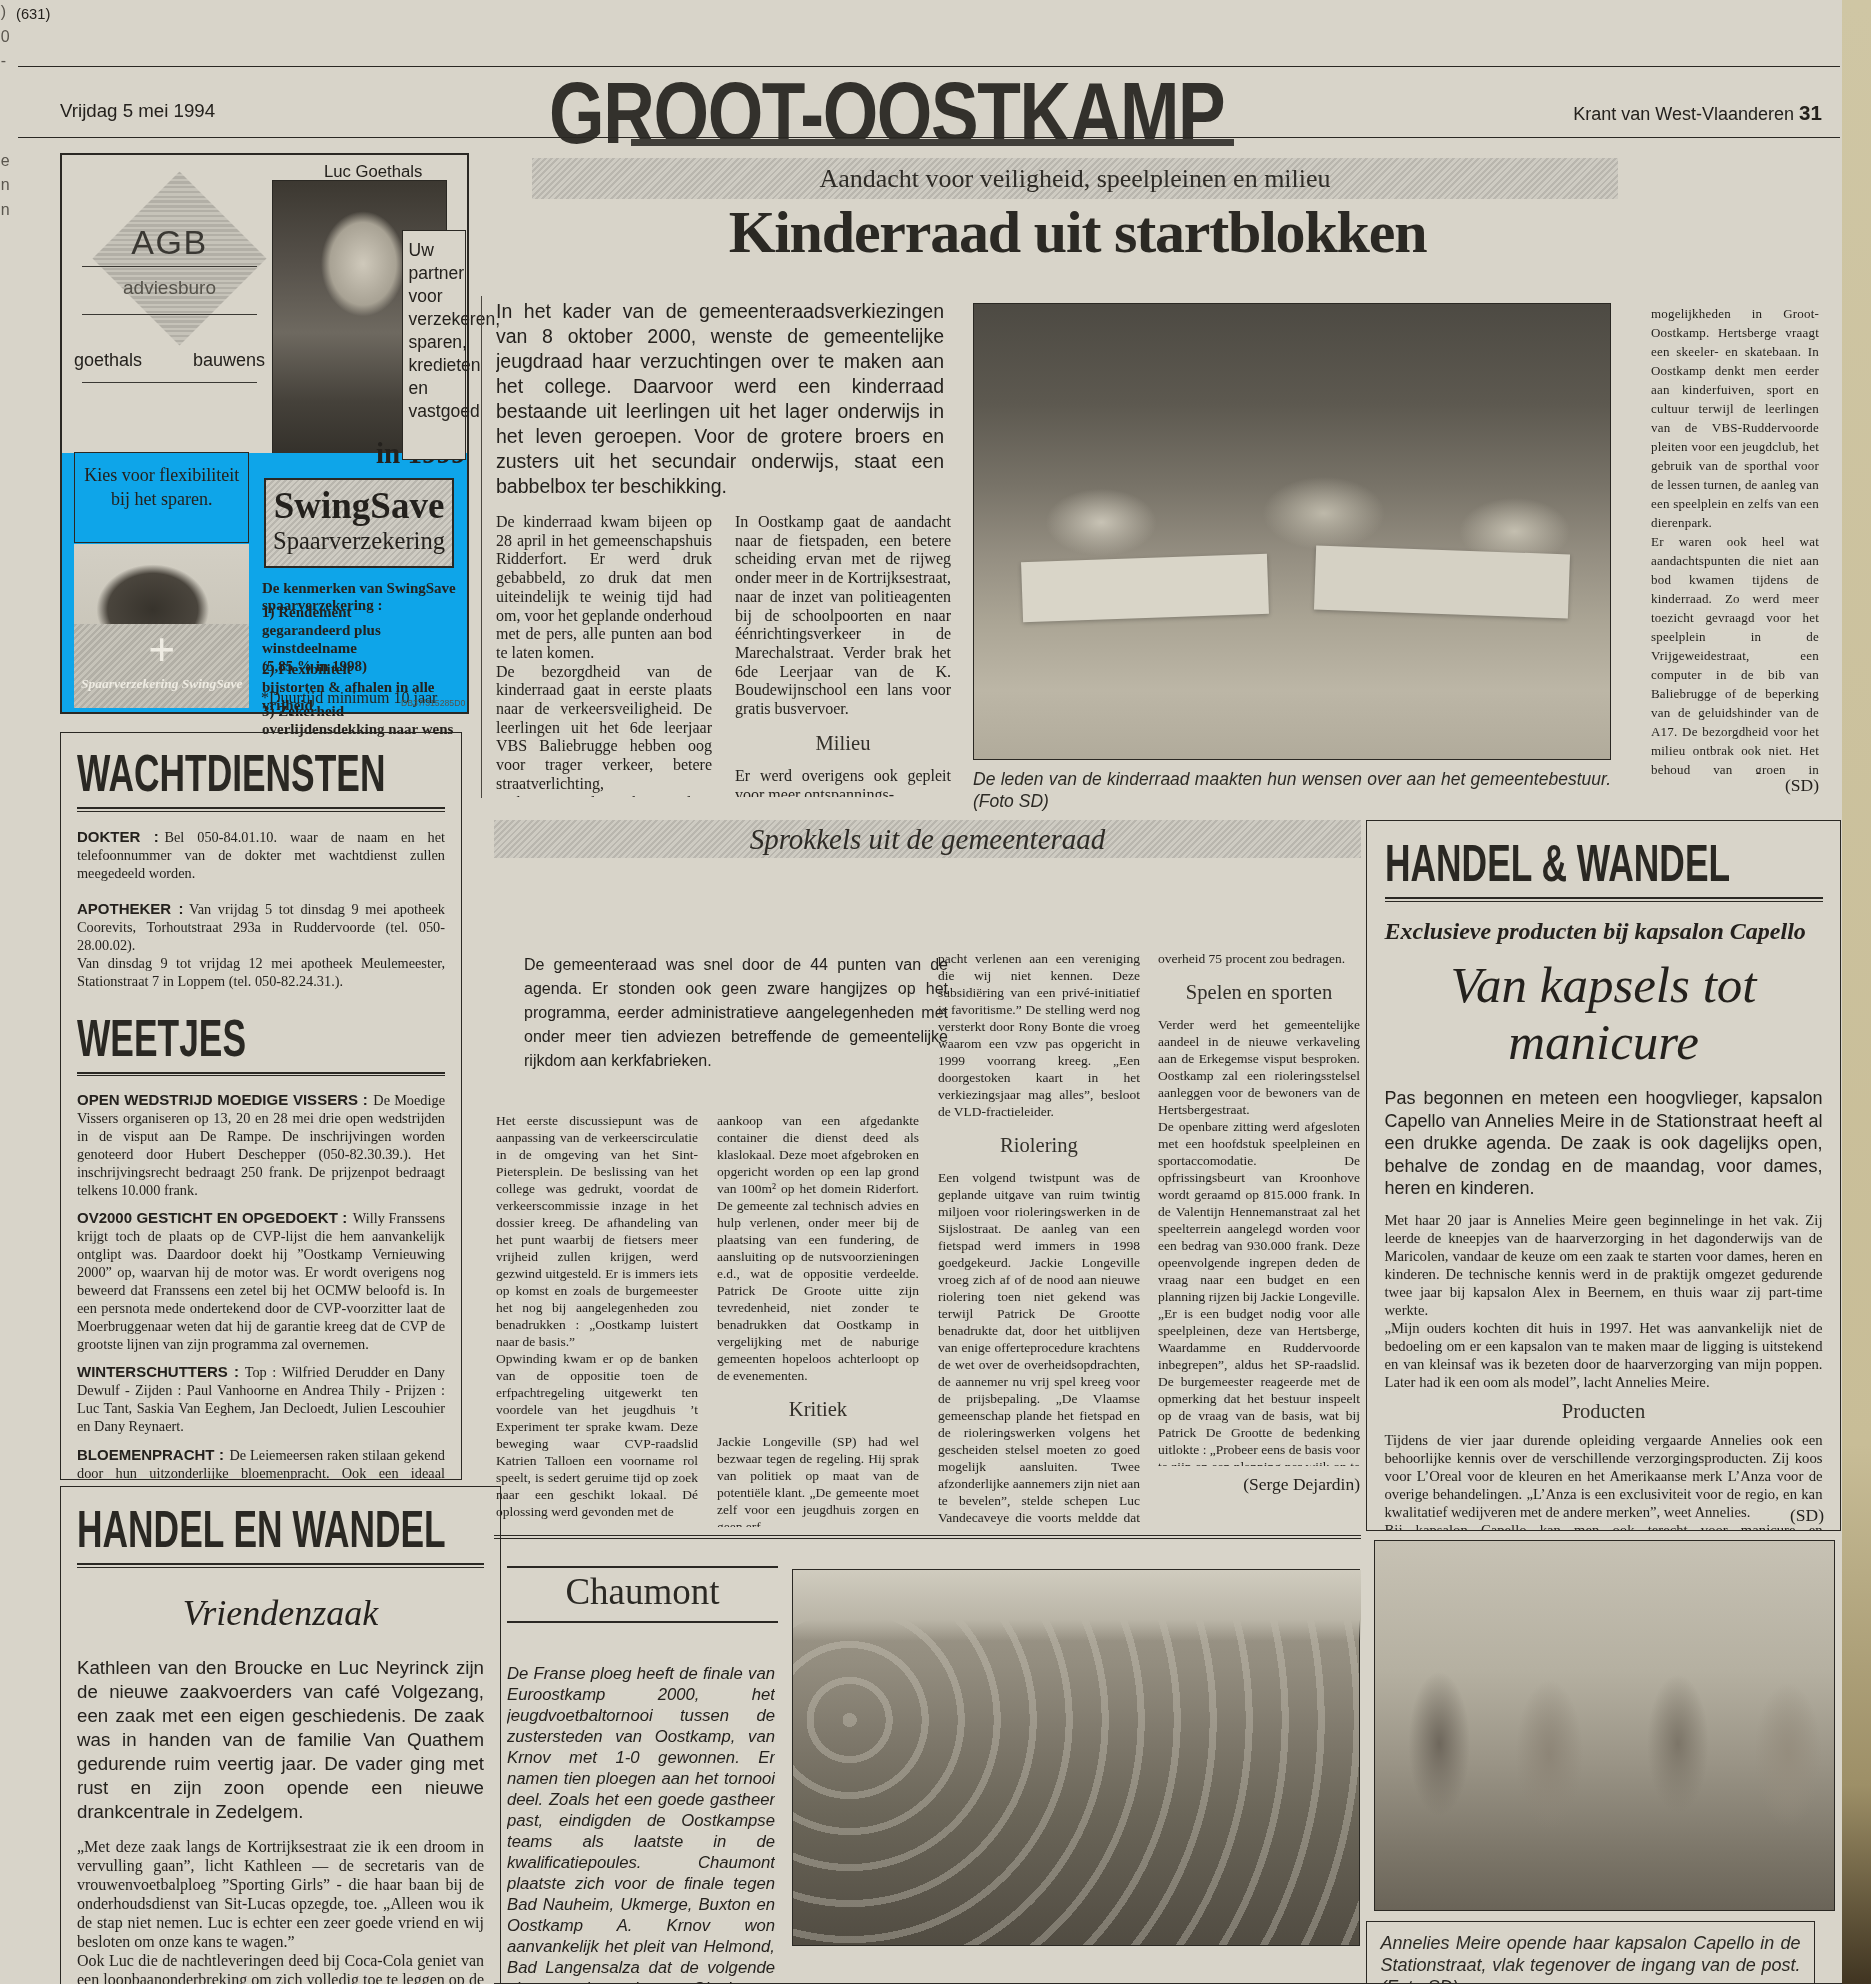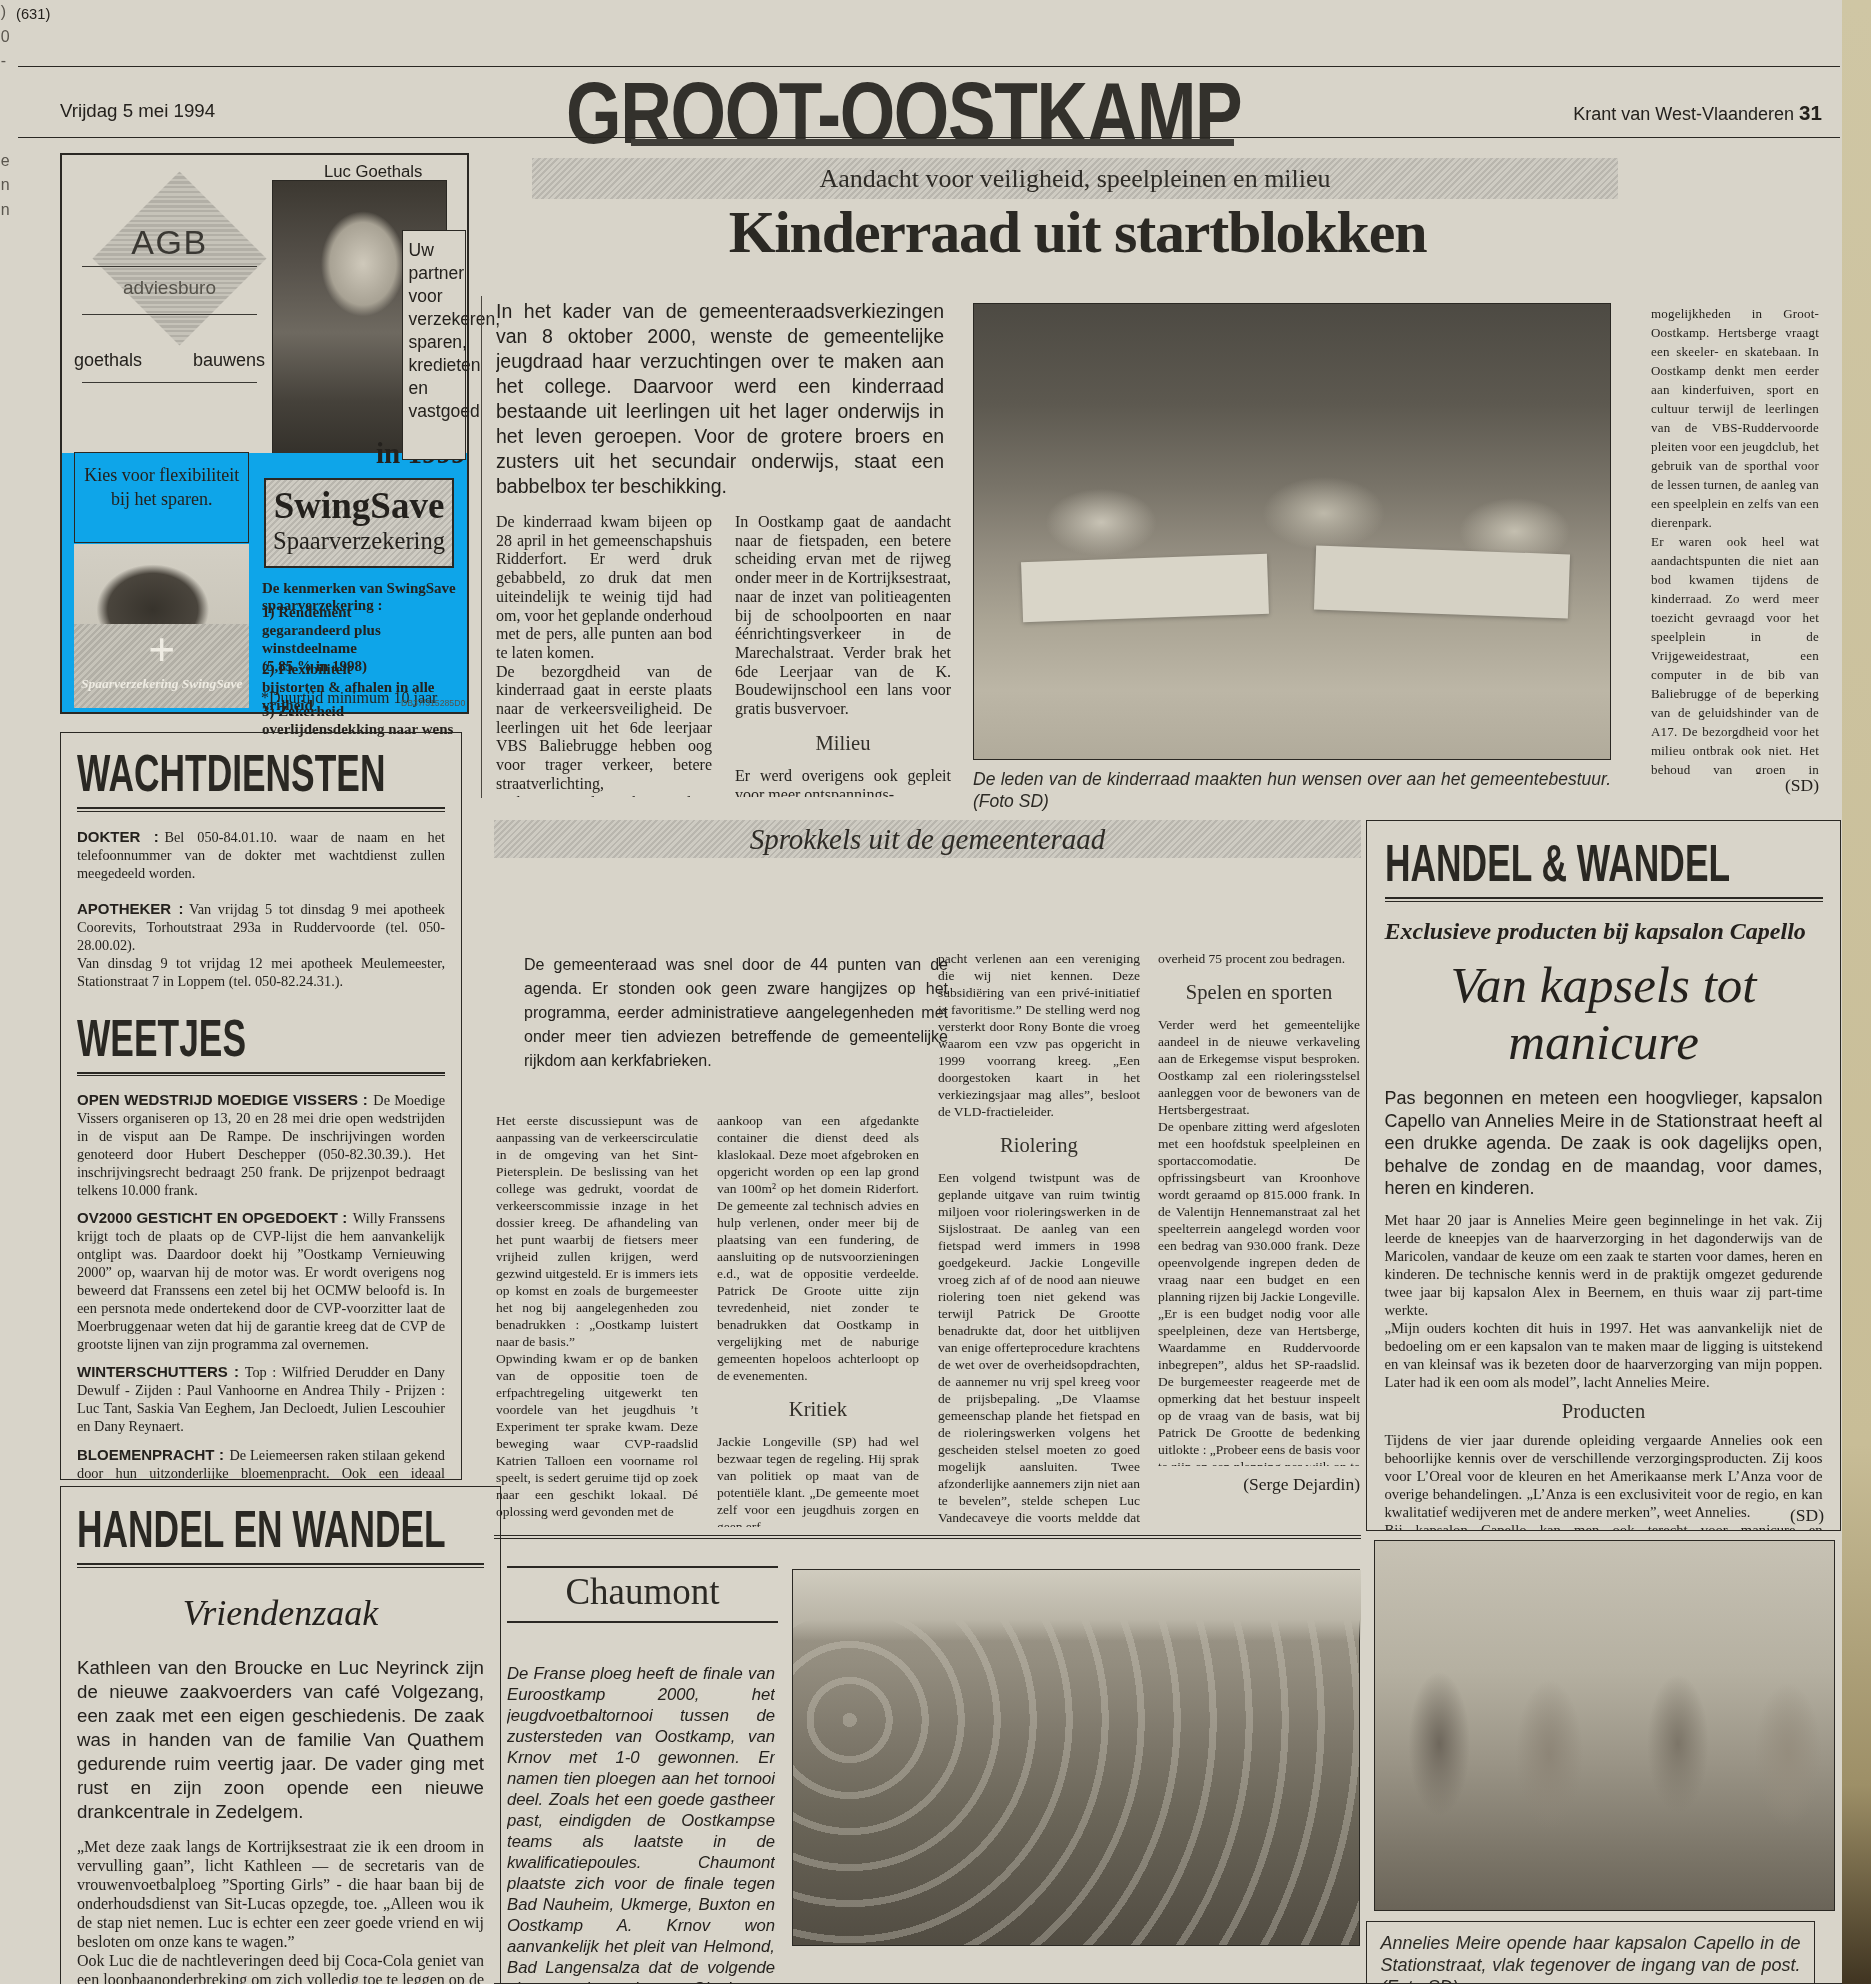--- a/index.html
+++ b/index.html
@@ -42,21 +42,21 @@
     <div data-name="margin-glyph">0</div>
     <div data-name="margin-glyph">-</div>
     <div data-name="margin-glyph" style="margin-top:75px;">e</div>
     <div data-name="margin-glyph">n</div>
     <div data-name="margin-glyph">n</div>
   </div>
 
   <div class="abs sans" data-name="issue-code" style="left:16px;top:5.6px;font-size:14.7px;">(631)</div>
   <div class="abs hrule" data-name="header-rule-top" style="left:18px;top:66px;width:1822px;height:1.2px;"></div>
   <div class="abs sans" data-name="page-date" style="left:60px;top:100px;font-size:18.7px;">Vrijdag 5 mei 1994</div>
-  <div class="abs ctr" data-name="masthead" style="left:457px;top:63px;width:893px;">
+  <div class="abs ctr" data-name="masthead" style="left:440px;top:63px;width:893px;">
     <span class="cond condc" data-name="masthead-text" style="font-size:87px;letter-spacing:-1.6px;transform:scaleX(0.82);color:#33312c;">GROOT-OOSTKAMP</span>
   </div>
   <div class="abs sans rgt" data-name="edition-line" style="left:1429px;top:101px;width:393px;font-size:18px;">
     <span data-name="edition-name">Krant van West-Vlaanderen</span>
     <span class="b" data-name="page-number" style="font-size:20.6px;">31</span>
   </div>
   <div class="abs hrule" data-name="header-rule-bottom" style="left:18px;top:137px;width:1822px;height:1.2px;"></div>
   <div class="abs" data-name="masthead-bar" style="left:631px;top:139px;width:603px;height:6.7px;background:#403e39;"></div>
 
   <div class="abs box" data-name="agb-ad" style="left:60px;top:153px;width:409px;height:561px;border-width:2px;">

